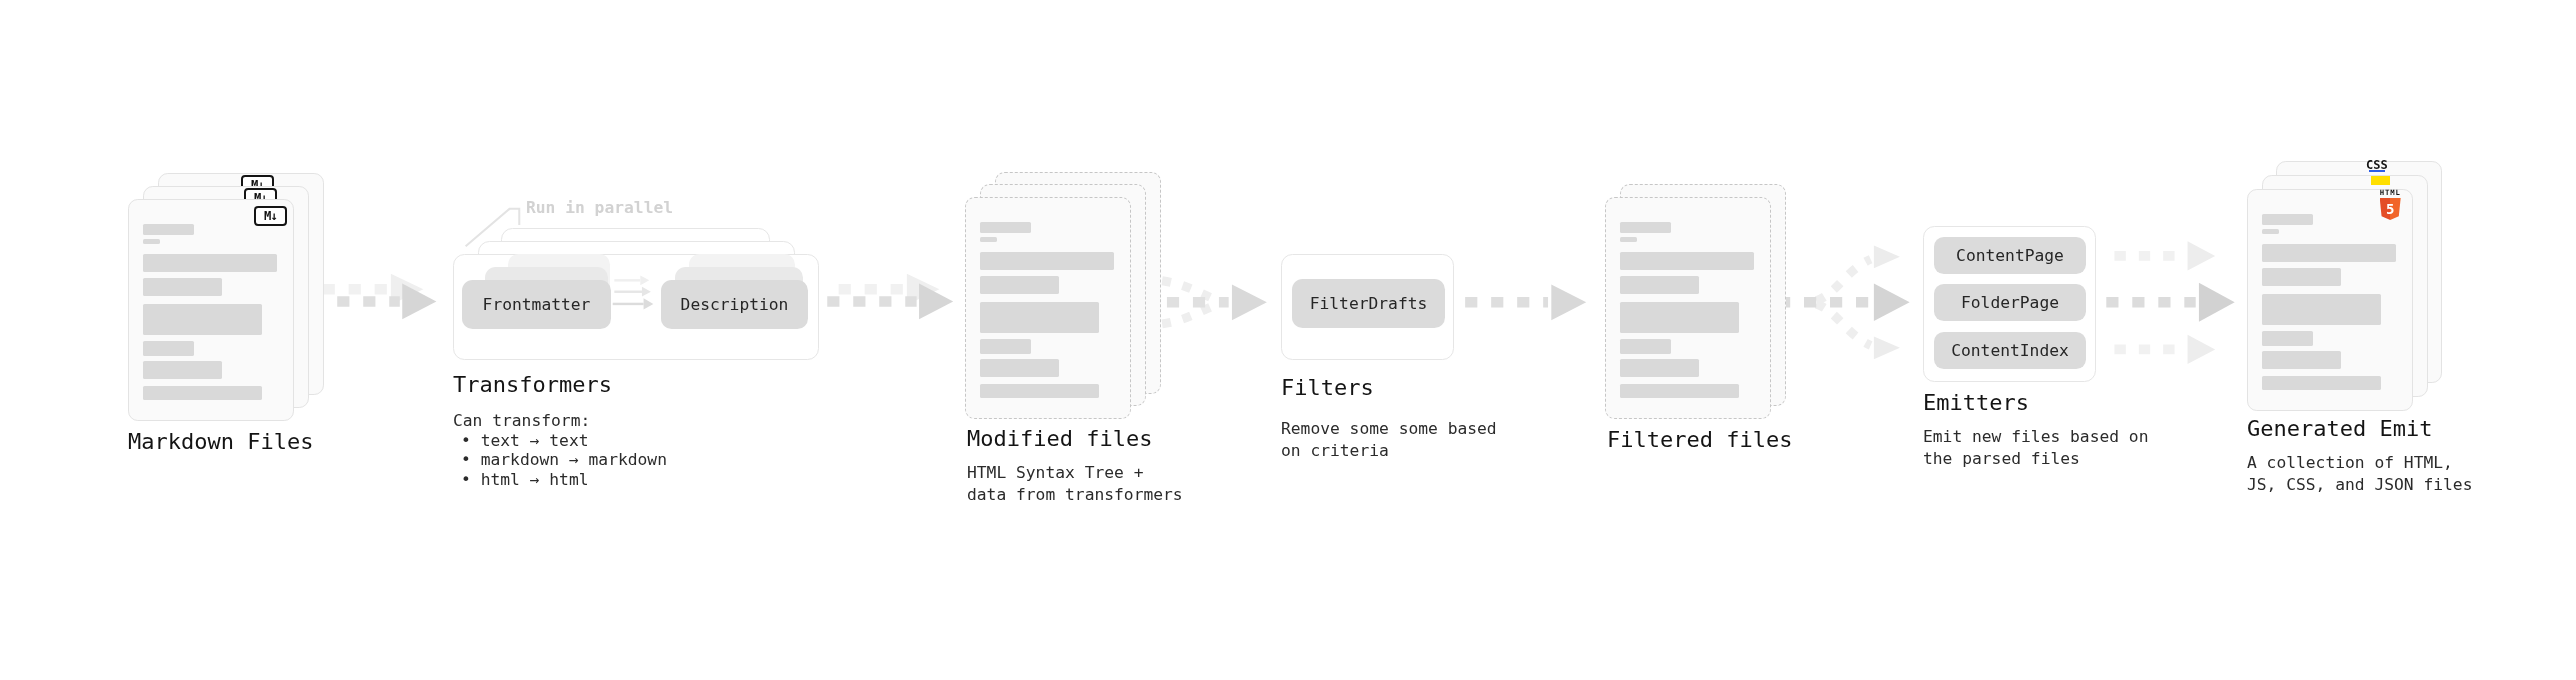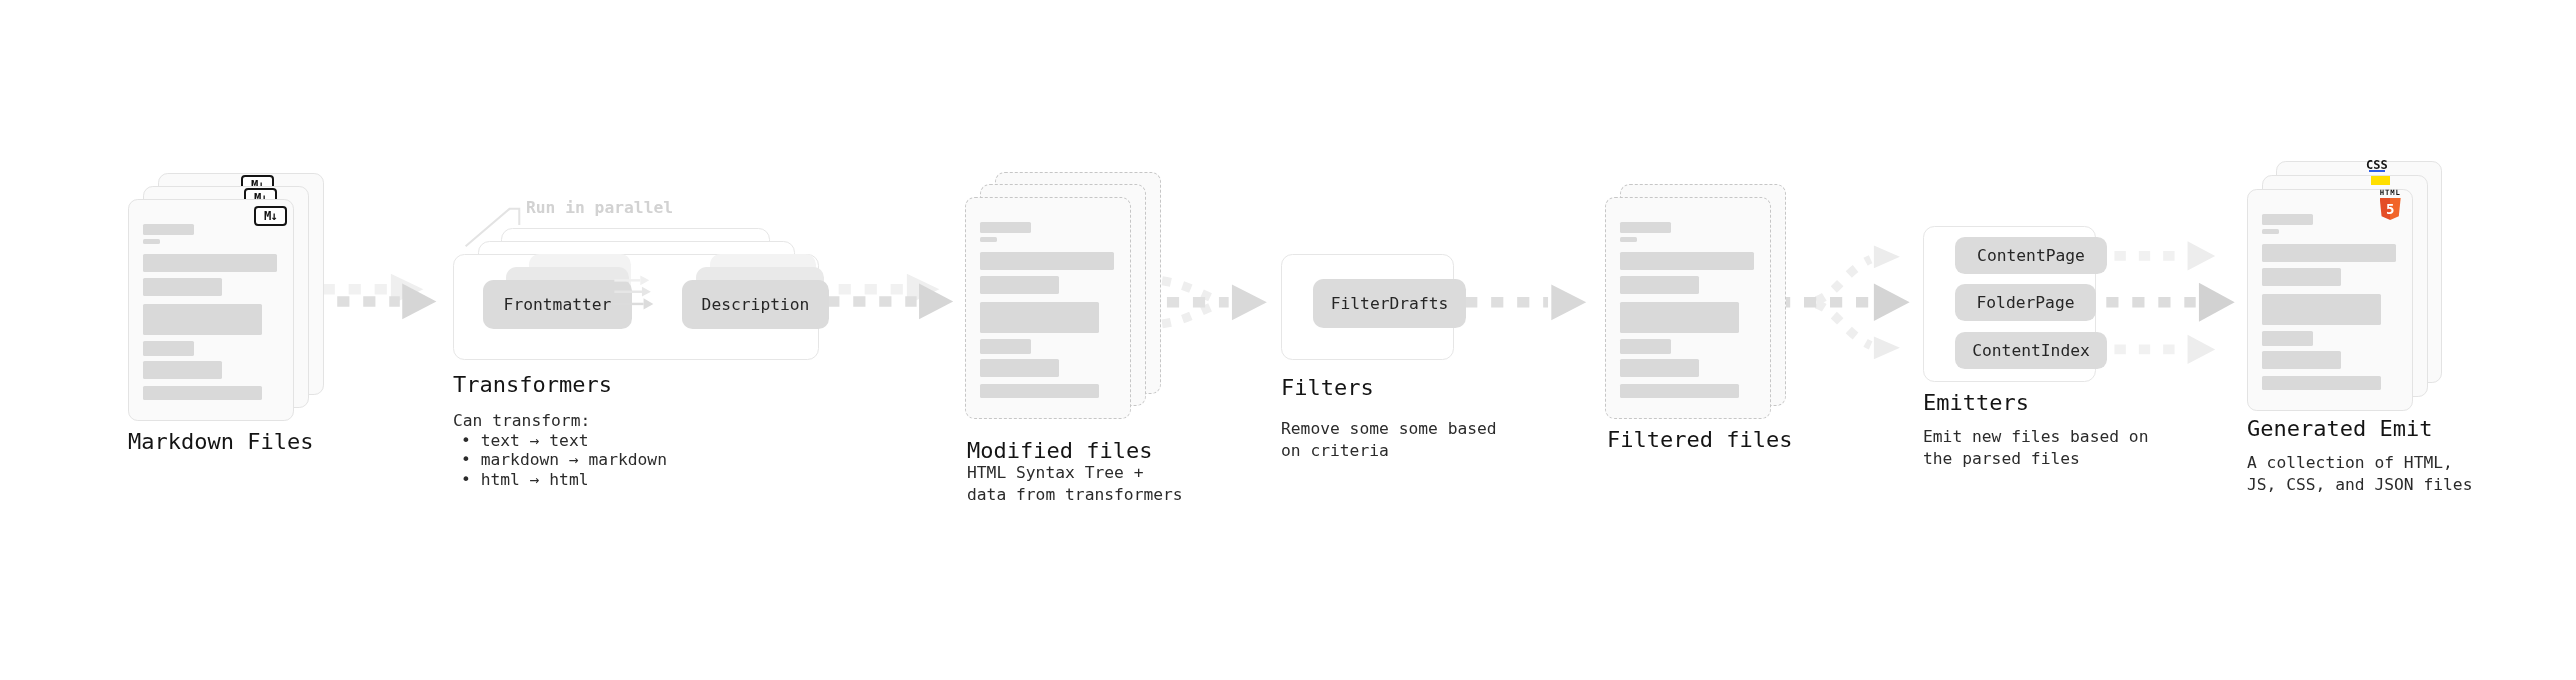--- a/index.html
+++ b/index.html
@@ -23,21 +23,21 @@
   .b8{width:119px;height:14.6px;}
 
   
   .mdbadge{width:33px;height:19.5px;background:#ffffff;border:2.4px solid #141414;border-radius:4.1px;
            display:flex;align-items:center;justify-content:center;
            font-weight:bold;font-size:12.2px;letter-spacing:-0.8px;color:#141414;}
 
   
   .tbox{background:#ffffff;border:1.6px solid #e6e6e6;border-radius:11.4px;}
   .pill{background:#dbdbdb;border-radius:10.6px;display:flex;align-items:center;justify-content:center;
-        font-size:16.3px;color:#262626;white-space:nowrap;margin-left:21px;}
+        font-size:16.3px;color:#262626;white-space:nowrap;}
   .pill.ghost1{background:#e9e9e9;}
   .pill.ghost2{background:#f3f3f3;}
 
   .title{font-size:22px;color:#141414;white-space:nowrap;}
   .body{font-size:16.3px;color:#2b2b2b;}
   .body div{height:22px;white-space:nowrap;}
   .body.lh24 div{height:19.5px;}
   .body .indent{padding-left:8.1px;}
   .annot{font-size:16.3px;color:#d2d2d2;white-space:nowrap;}
 
@@ -165,21 +165,21 @@
     <div class="bar b1"></div>
     <div class="bar b2"></div>
     <div class="bar b3"></div>
     <div class="bar b4"></div>
     <div class="bar b5"></div>
     <div class="bar b6"></div>
     <div class="bar b7"></div>
     <div class="bar b8"></div>
   </div>
 </div>
-<div class="abs title" style="left:967px;top:426px;margin-top:12px;">Modified files</div>
+<div class="abs title" style="left:967px;top:426px;">Modified files</div>
 <div class="abs body" style="left:967px;top:463px;">
   <div>HTML Syntax Tree +</div>
   <div>data from transformers</div>
 </div>
 
 <div class="abs tbox" style="left:1281px;top:254px;width:173px;height:106px;"></div>
 <div class="abs pill" style="left:1292px;top:279px;width:153px;height:49px;">FilterDrafts</div>
 <div class="abs title" style="left:1281px;top:375px;">Filters</div>
 <div class="abs body" style="left:1281px;top:419px;">
   <div>Remove some some based</div>
@@ -196,21 +196,21 @@
     <div class="bar b5"></div>
     <div class="bar b6"></div>
     <div class="bar b7"></div>
     <div class="bar b8"></div>
   </div>
 </div>
 <div class="abs title" style="left:1607px;top:427px;">Filtered files</div>
 
 <div class="abs tbox" style="left:1923px;top:226px;width:173px;height:156px;"></div>
 <div class="abs pill" style="left:1934px;top:237px;width:152px;height:37px;border-radius:9.8px;">ContentPage</div>
-<div class="abs pill" style="left:1934px;top:284px;width:141px;height:37px;border-radius:9.8px;">FolderPage</div>
+<div class="abs pill" style="left:1934px;top:284px;width:152px;height:37px;border-radius:9.8px;">FolderPage</div>
 <div class="abs pill" style="left:1934px;top:332px;width:152px;height:37px;border-radius:9.8px;">ContentIndex</div>
 <div class="abs title" style="left:1923px;top:390px;">Emitters</div>
 <div class="abs body" style="left:1923px;top:427px;">
   <div>Emit new files based on</div>
   <div>the parsed files</div>
 </div>
 
 <div class="abs card" style="left:2276px;top:161px;"></div>
 <div class="abs cssbadge" style="left:2366px;top:162px;">
   <div class="txt">CSS</div>

